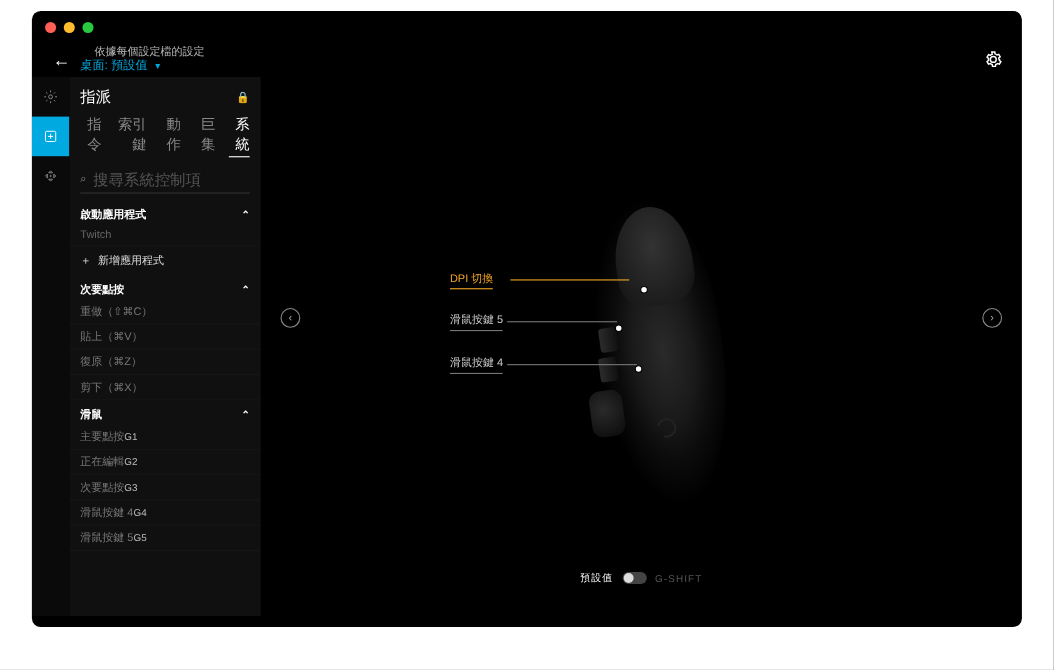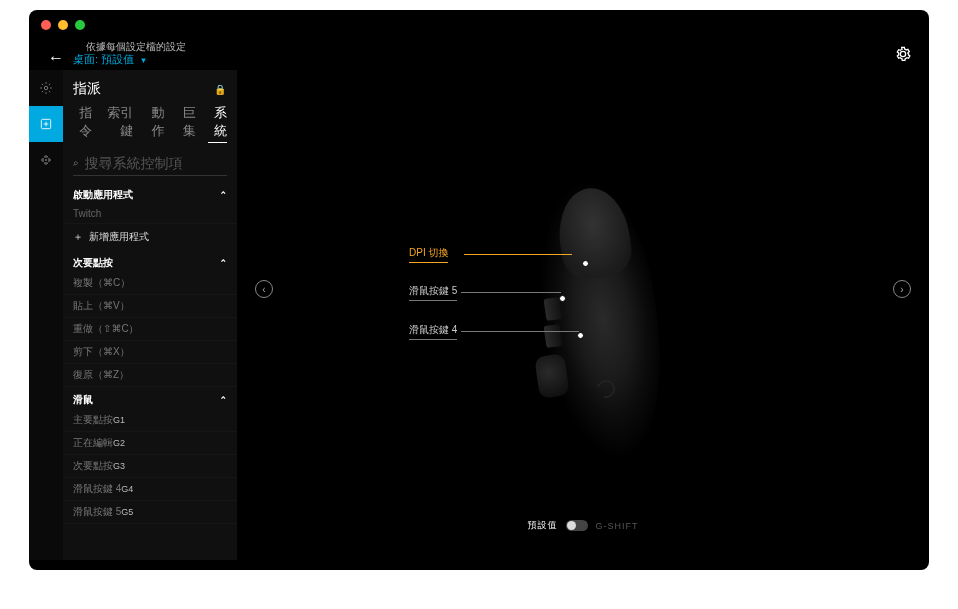--- a/index.html
+++ b/index.html
@@ -179,33 +179,30 @@
     <div class="addrow">
       <span class="plus">＋</span>
       <span>新增應用程式</span>
     </div>
 
     <div class="section">
       <span>次要點按</span>
       <span class="schev">⌃</span>
     </div>
     <div class="row">
-        <span>複製（⌘C）</span>
+        <span>重做（⇧⌘C）</span>
       </div>
     <div class="row">
         <span>貼上（⌘V）</span>
       </div>
     <div class="row">
-        <span>重做（⇧⌘C）</span>
+        <span>復原（⌘Z）</span>
       </div>
     <div class="row">
         <span>剪下（⌘X）</span>
-      </div>
-    <div class="row">
-        <span>復原（⌘Z）</span>
       </div>
 
     <div class="section">
       <span>滑鼠</span>
       <span class="schev">⌃</span>
     </div>
     <div class="row">
         <span>主要點按</span>
         <span class="tag">G1</span>
       </div>

